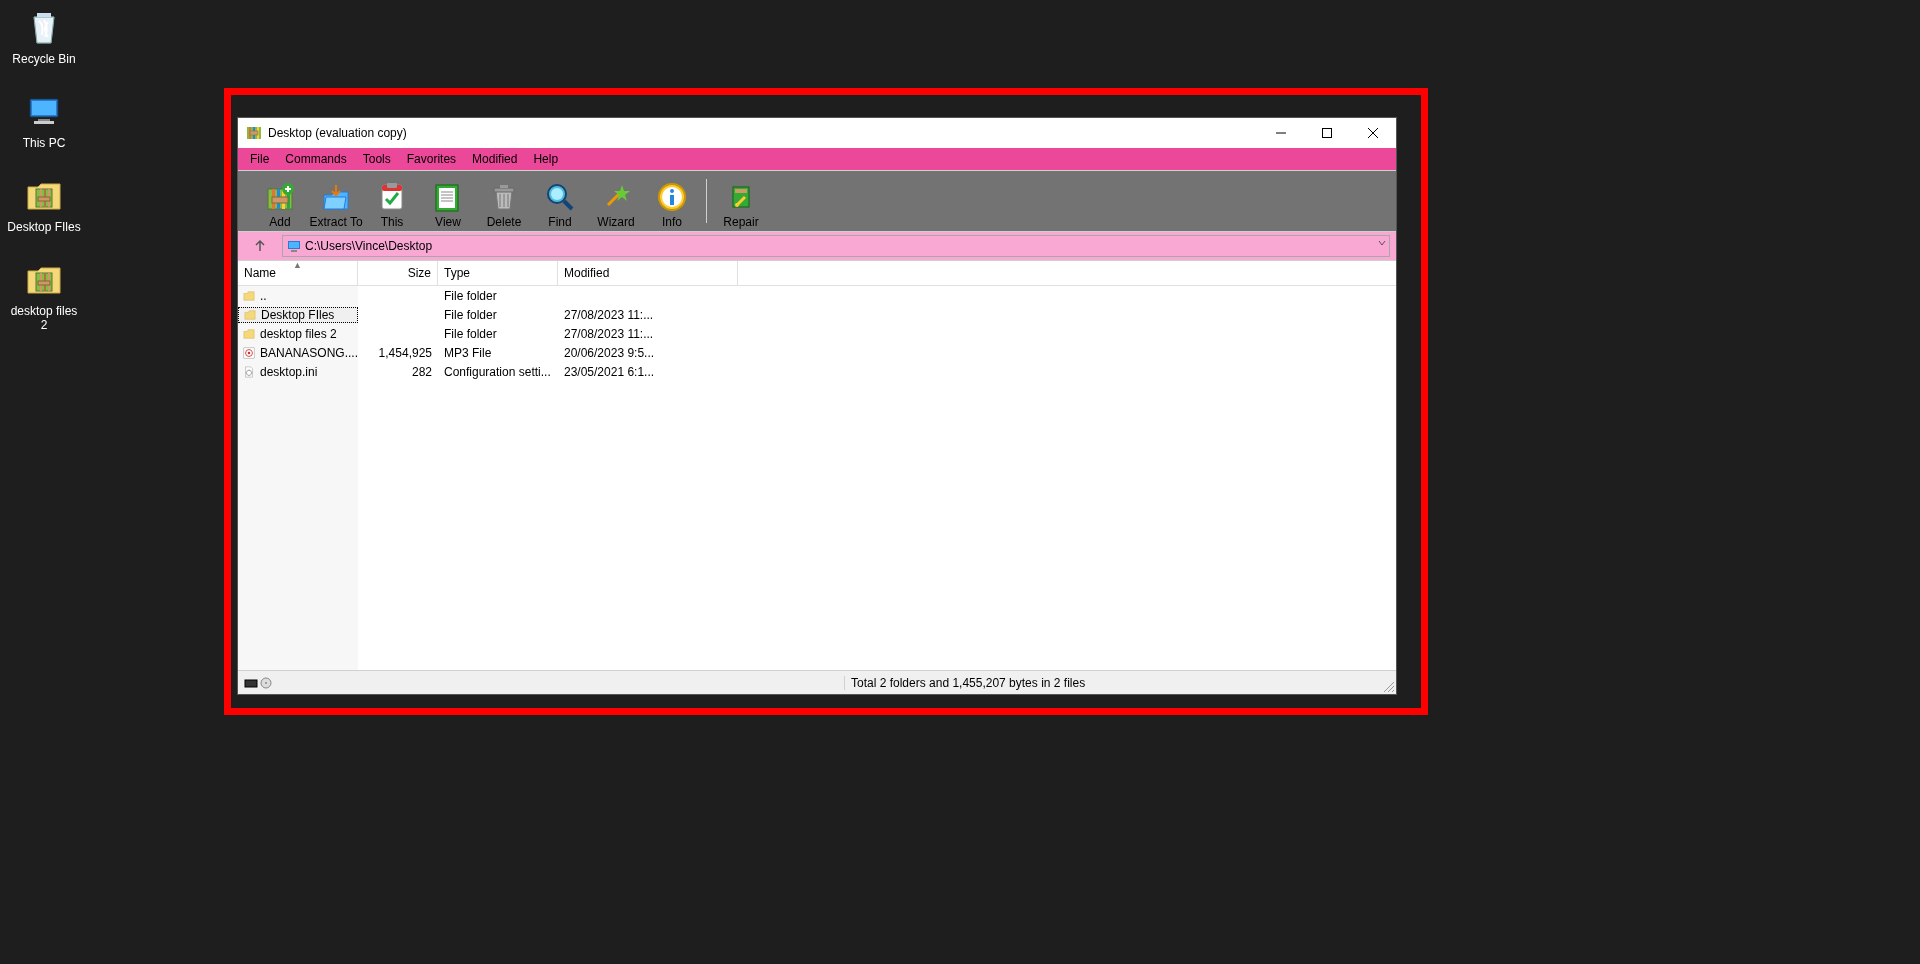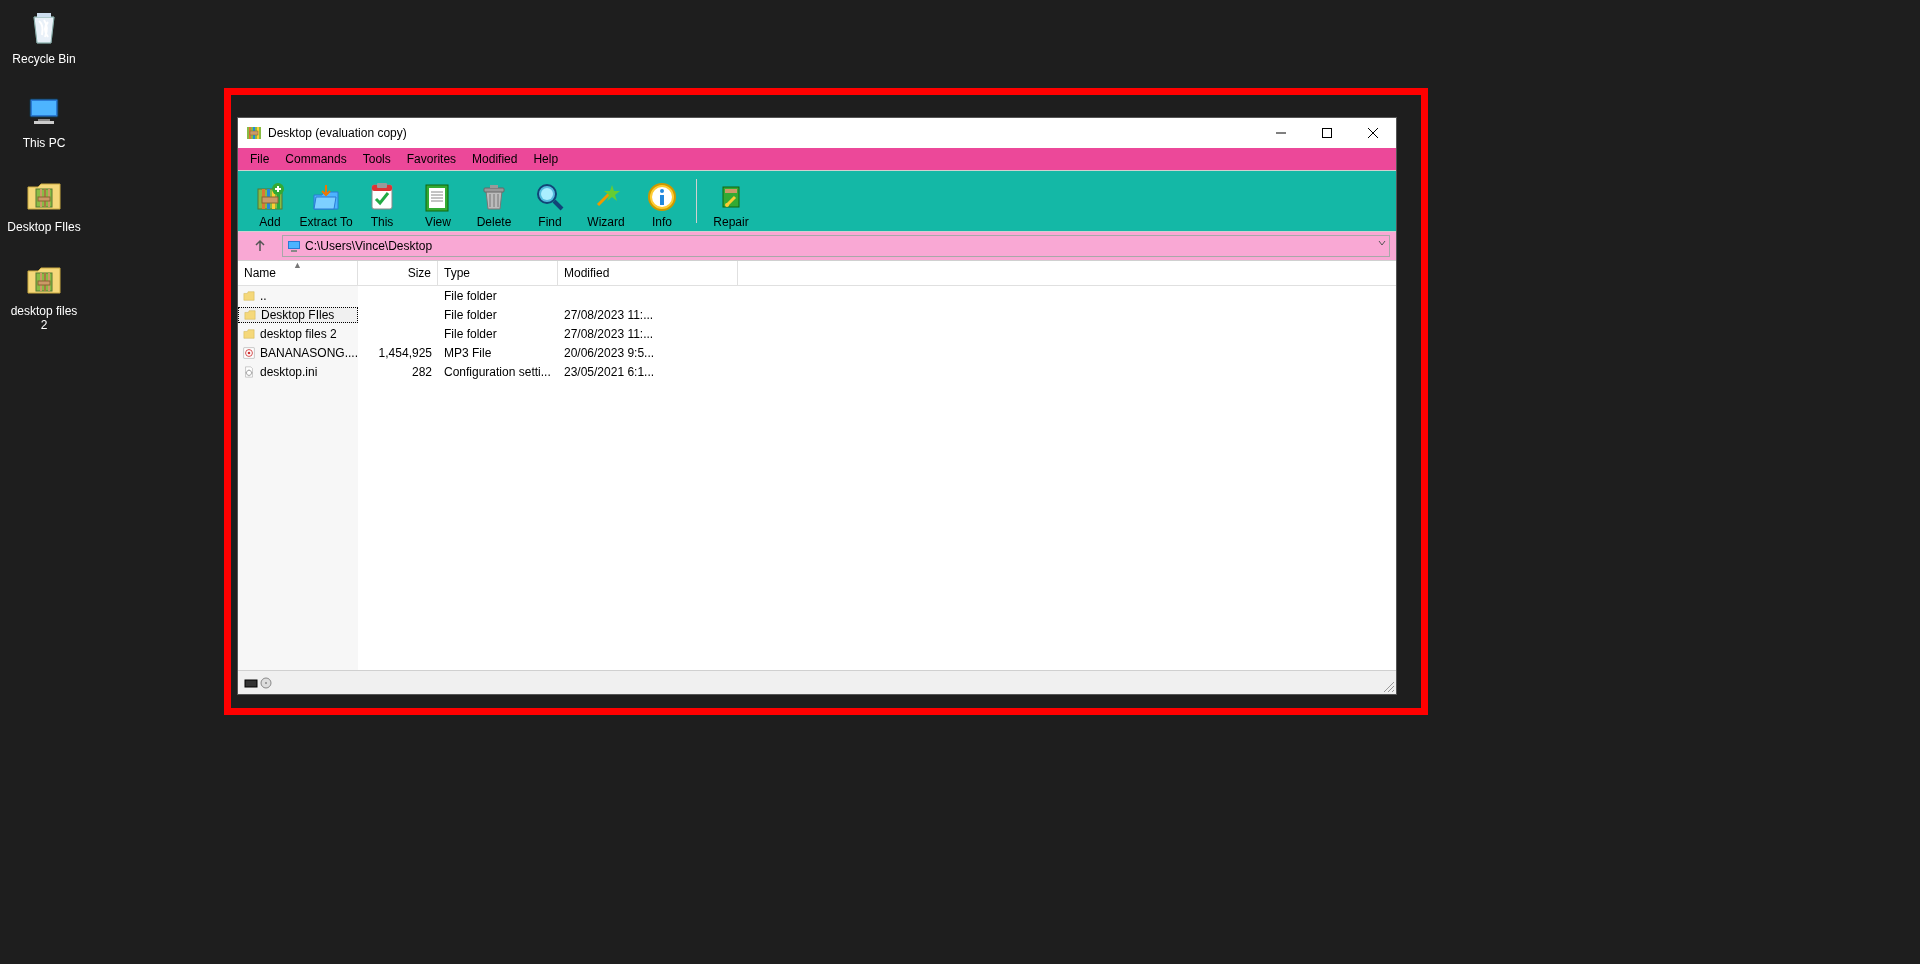--- a/index.html
+++ b/index.html
@@ -12,21 +12,21 @@
 .highlight{position:absolute;border:7px solid red;top:88px;left:224px;width:1190px;height:613px;pointer-events:none}
 
 .win{position:absolute;top:117px;left:237px;width:1158px;height:576px;background:#fff;border:1px solid #555;display:flex;flex-direction:column}
 .titlebar{height:30px;display:flex;align-items:center;padding-left:8px;background:#fff}
 .titlebar .appicon{width:16px;height:16px;margin-right:6px}
 .titlebar .title{flex:1;font-size:12px;color:#000}
 .winbtns{display:flex;height:30px}
 .winbtn{width:46px;display:flex;align-items:center;justify-content:center;font-family:inherit}
 .menubar{height:22px;display:flex;align-items:center;padding-left:4px;border-bottom:1px solid #d0d0d0;background:#ec4899}
 .menuitem{padding:2px 8px;font-size:12px}
-.toolbar{height:60px;display:flex;align-items:center;border-bottom:1px solid #d0d0d0;background:#14b8a6;padding-left:4px}
+.toolbar{height:60px;display:flex;align-items:center;border-bottom:1px solid #d0d0d0;background:#737373;padding-left:14px}
 .tbtn{display:flex;flex-direction:column;align-items:center;justify-content:flex-end;width:56px;height:56px;font-size:12px;cursor:default}
 .tbtn .ticon{width:32px;height:32px;display:flex;align-items:center;justify-content:center;margin-bottom:2px}
 .tsep{width:1px;height:44px;background:#d0d0d0;margin:0 6px}
 .addrbar{height:28px;display:flex;align-items:center;border-bottom:1px solid #d0d0d0;background:#f9a8d4;padding-left:10px}
 .upbtn{width:24px;height:22px;display:flex;align-items:center;justify-content:center;color:#555;margin-right:10px}
 .addrfield{flex:1;height:20px;border:1px solid #a8a8a8;display:flex;align-items:center;padding-left:4px;margin-right:6px;position:relative}
 .addrfield .dropbtn{position:absolute;right:2px;top:2px;color:#555}
 .filelist{flex:1;display:flex;flex-direction:column;background:#fff;overflow:hidden}
 .headers{height:24px;display:flex;align-items:flex-start;border-bottom:1px solid #e0e0e0;font-size:12px;color:#000}
 .col{height:100%;display:flex;align-items:center;border-right:1px solid #e0e0e0;padding-left:6px;box-sizing:border-box}
@@ -376,20 +376,21 @@
   <div class="statusbar">
     <div class="status-left">
       <span>
           <svg width="28" height="12" viewBox="0 0 28 12">
             <rect x="1" y="3" width="12" height="7" fill="#333" stroke="#000"></rect>
             <circle cx="22" cy="6" r="5" fill="#ddd" stroke="#888"></circle>
             <circle cx="22" cy="6" r="1" fill="#888"></circle>
           </svg>
         </span>
     </div>
+    <div class="status-right">Total 2 folders and 1,455,207 bytes in 2 files</div>
     <div class="grip">
         <svg width="12" height="12" viewBox="0 0 12 12">
           <line x1="2" y1="12" x2="12" y2="2" stroke="#999"></line>
           <line x1="6" y1="12" x2="12" y2="6" stroke="#999"></line>
           <line x1="10" y1="12" x2="12" y2="10" stroke="#999"></line>
         </svg>
       </div>
   </div>
 </div>
 

